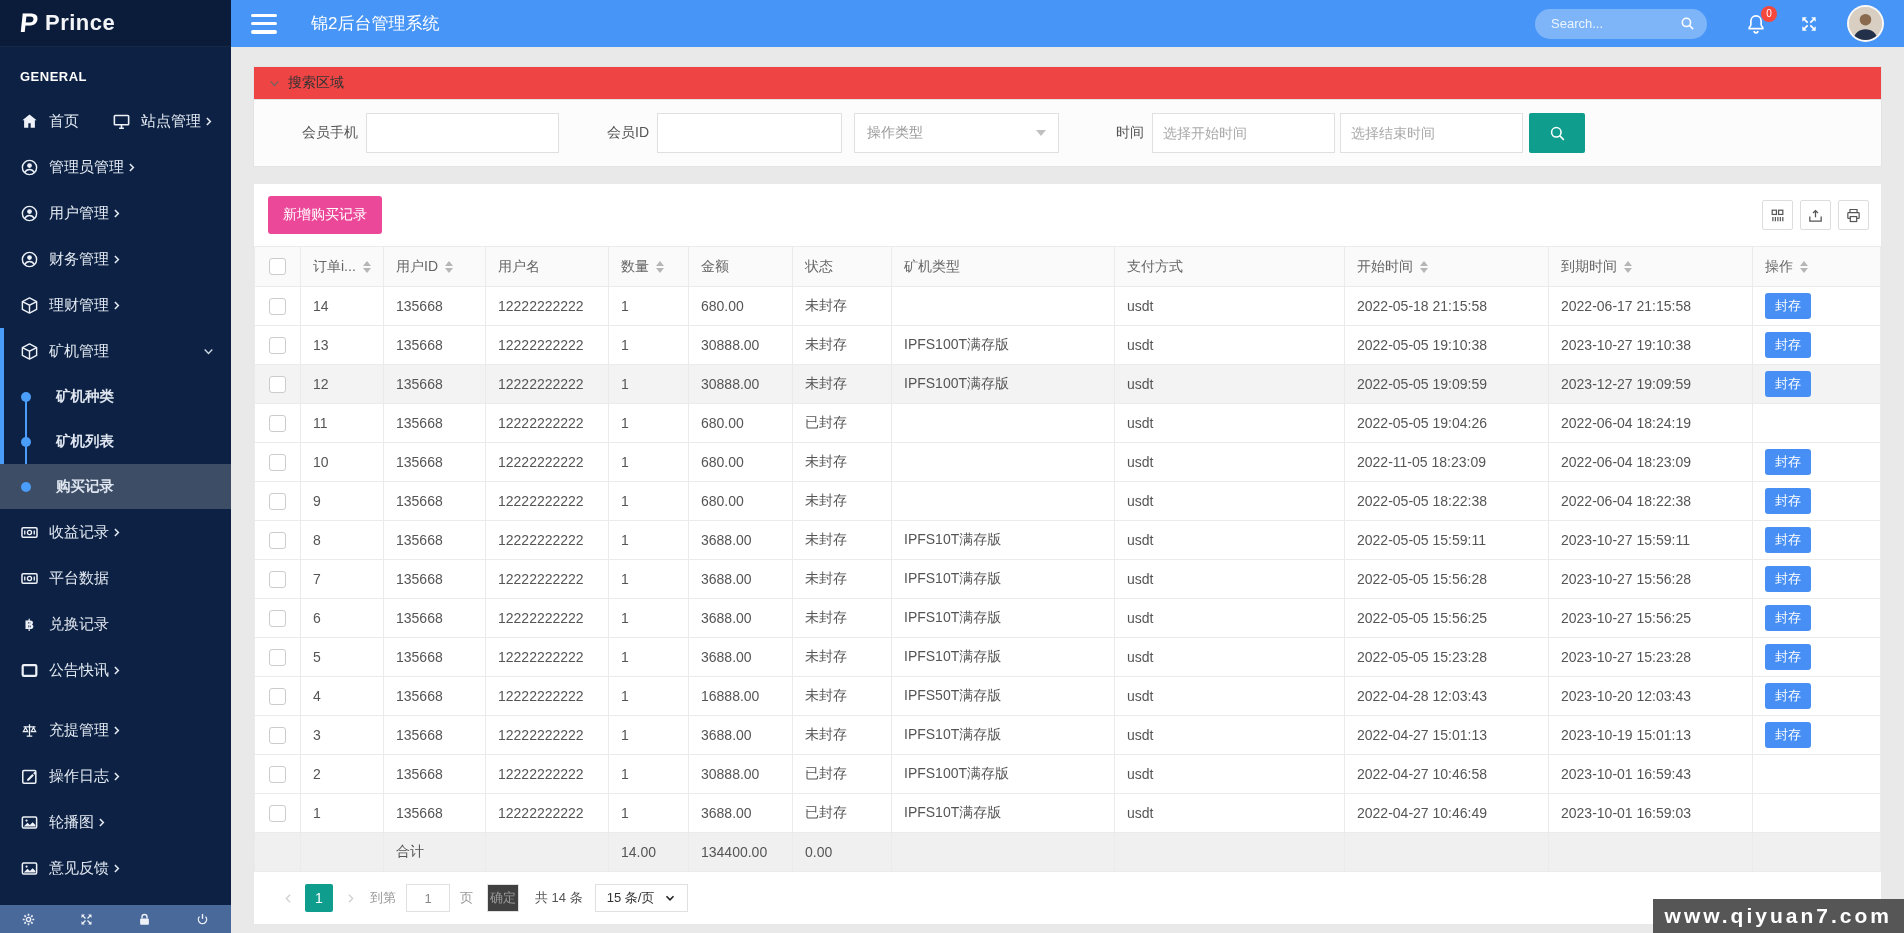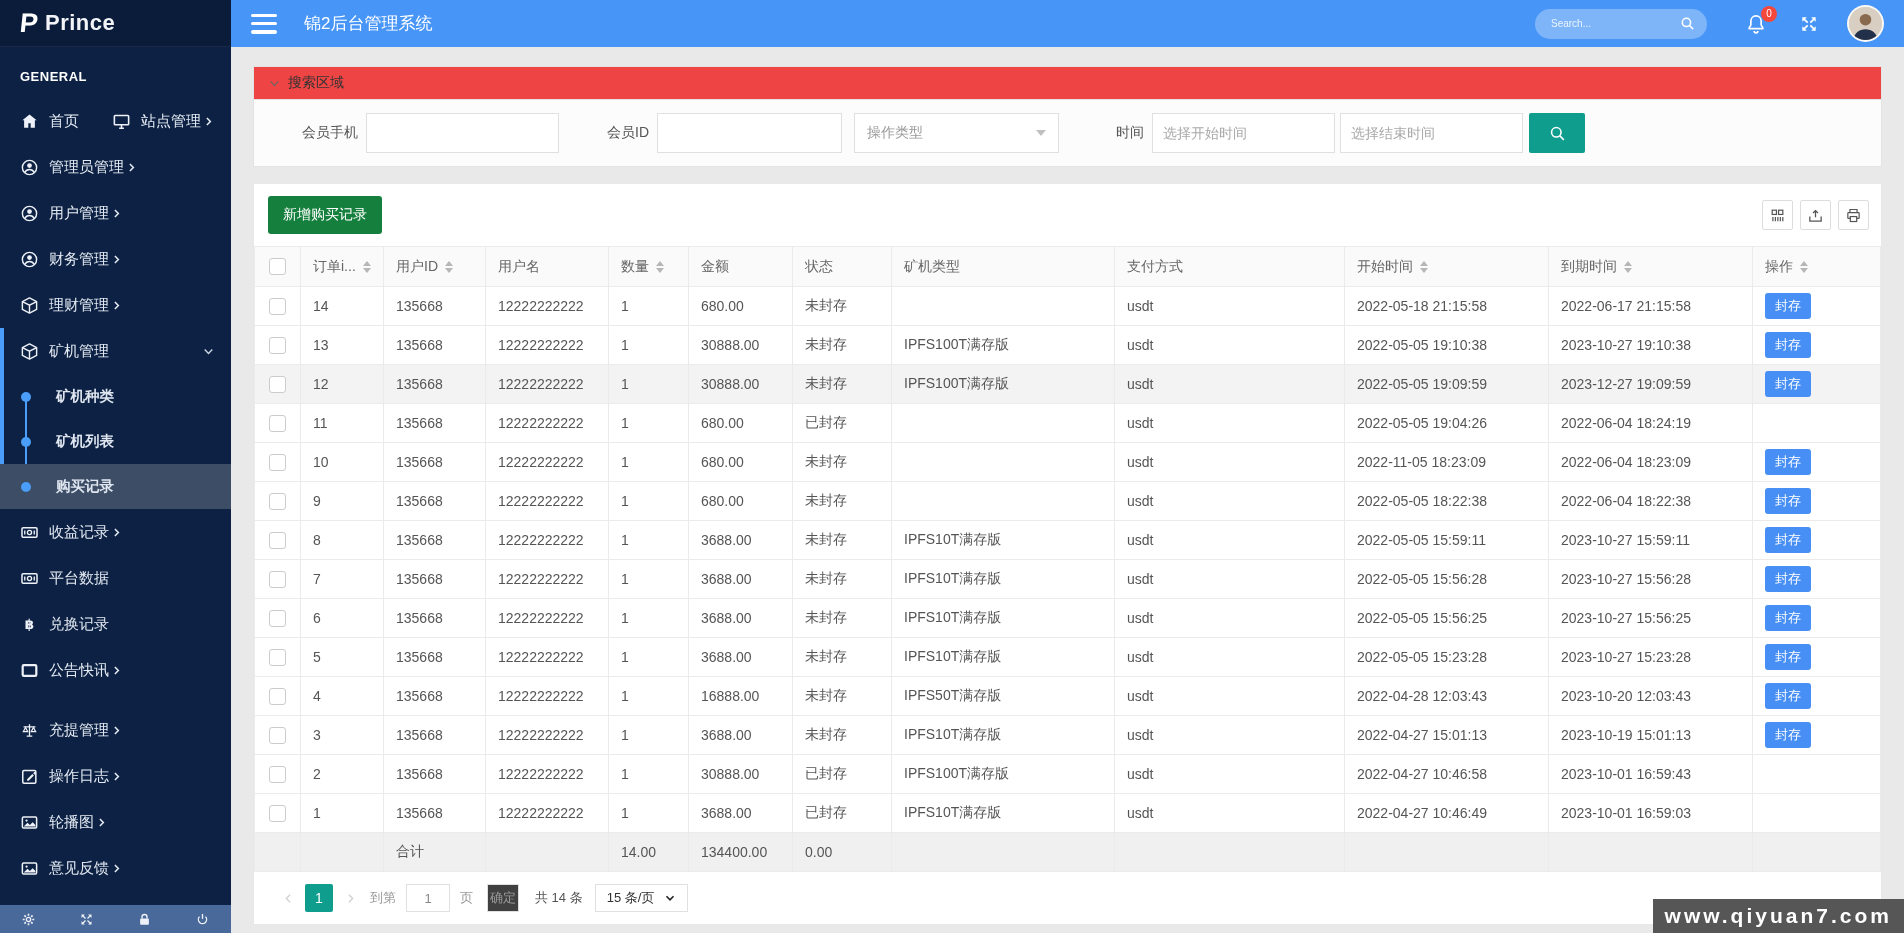--- a/index.html
+++ b/index.html
@@ -36,25 +36,25 @@
   .sub-item.active { background:#3d4d66; }
   .menu-gap { height:14px; }
   .sidebar-footer { height:28px; background:#49699b; display:flex; align-items:center; justify-content:space-around; }
   .sf-icon { width:15px; height:15px; color:#eef2f8; cursor:pointer; }
 
   
   .main { flex:1; display:flex; flex-direction:column; }
   .topbar { height:47px; background:#4795f7; display:flex; align-items:center; padding:0 20px; color:#fff; }
   .hamburger { width:26px; height:20px; display:flex; flex-direction:column; justify-content:space-between; cursor:pointer; }
   .hamburger i { display:block; height:3.5px; background:#fff; border-radius:2px; }
-  .topbar-title { margin-left:27px; font-size:17px; color:#fff; }
+  .topbar-title { margin-left:34px; font-size:17px; color:#fff; }
   .topbar-right { margin-left:auto; display:flex; align-items:center; }
   .search-pill { position:relative; width:172px; height:30px; border-radius:15px; background:rgba(255,255,255,.3); }
   .search-pill input { width:100%; height:100%; background:transparent; border:none; outline:none;
-      padding:0 34px 0 16px; color:#fff; font-size:10px; }
+      padding:0 34px 0 16px; color:#fff; font-size:13px; }
   .search-pill input::placeholder { color:rgba(255,255,255,.85); }
   .search-pill .icon { position:absolute; right:11px; top:6px; width:17px; height:17px; color:#fff; cursor:pointer; }
   .bell-wrap { position:relative; margin-left:38px; width:22px; height:22px; color:#fff; cursor:pointer; }
   .badge { position:absolute; top:-7px; right:-10px; min-width:16px; height:16px; border-radius:8px;
       background:#f5483d; color:#fff; font-size:10px; line-height:16px; text-align:center; padding:0 4px; }
   .expand-wrap { margin-left:32px; width:20px; height:20px; color:#fff; cursor:pointer; }
   .avatar { margin-left:28px; width:37px; height:37px; border-radius:50%; overflow:hidden;
       border:2px solid rgba(255,255,255,.85); cursor:pointer; background:#dcd3c6; }
   .avatar svg { width:100%; height:100%; display:block; }
 
@@ -73,21 +73,21 @@
   .selectbox { width:205px; height:40px; border:1px solid #e0e0e0; background:#fff; display:flex; align-items:center;
       justify-content:space-between; padding:0 12px; font-size:14px; color:#999; cursor:pointer; }
   .caret-down { width:0; height:0; border-left:5px solid transparent; border-right:5px solid transparent;
       border-top:6px solid #c0c0c0; }
   .search-btn { width:56px; height:40px; background:#0f9d8e; border:none; border-radius:2px; cursor:pointer;
       display:flex; align-items:center; justify-content:center; color:#fff; }
   .search-btn .icon { width:19px; height:19px; }
 
   .table-card { margin-top:16px; background:#fff; border:1px solid #e8e8e8; }
   .tc-toolbar { display:flex; align-items:center; padding:12px 12px 12px 14px; }
-  .add-btn { height:38px; padding:0 15px; background:#15803d; color:#fff; border:none; border-radius:3px;
+  .add-btn { height:38px; padding:0 15px; background:#ec4899; color:#fff; border:none; border-radius:3px;
       font-size:14px; cursor:pointer; }
   .tc-icons { margin-left:auto; display:flex; gap:7px; }
   .tc-iconbtn { width:31px; height:30px; border:1px solid #ddd; border-radius:2px; background:#fff; color:#555;
       display:flex; align-items:center; justify-content:center; cursor:pointer; }
   .tc-iconbtn .icon { width:17px; height:17px; }
 
   table { width:100%; border-collapse:collapse; table-layout:fixed; }
   th, td { border:1px solid #ebebeb; font-size:14px; padding:0 12px; text-align:left;
       overflow:hidden; white-space:nowrap; }
   th { height:40px; background:#fafafa; color:#666; font-weight:normal; }

